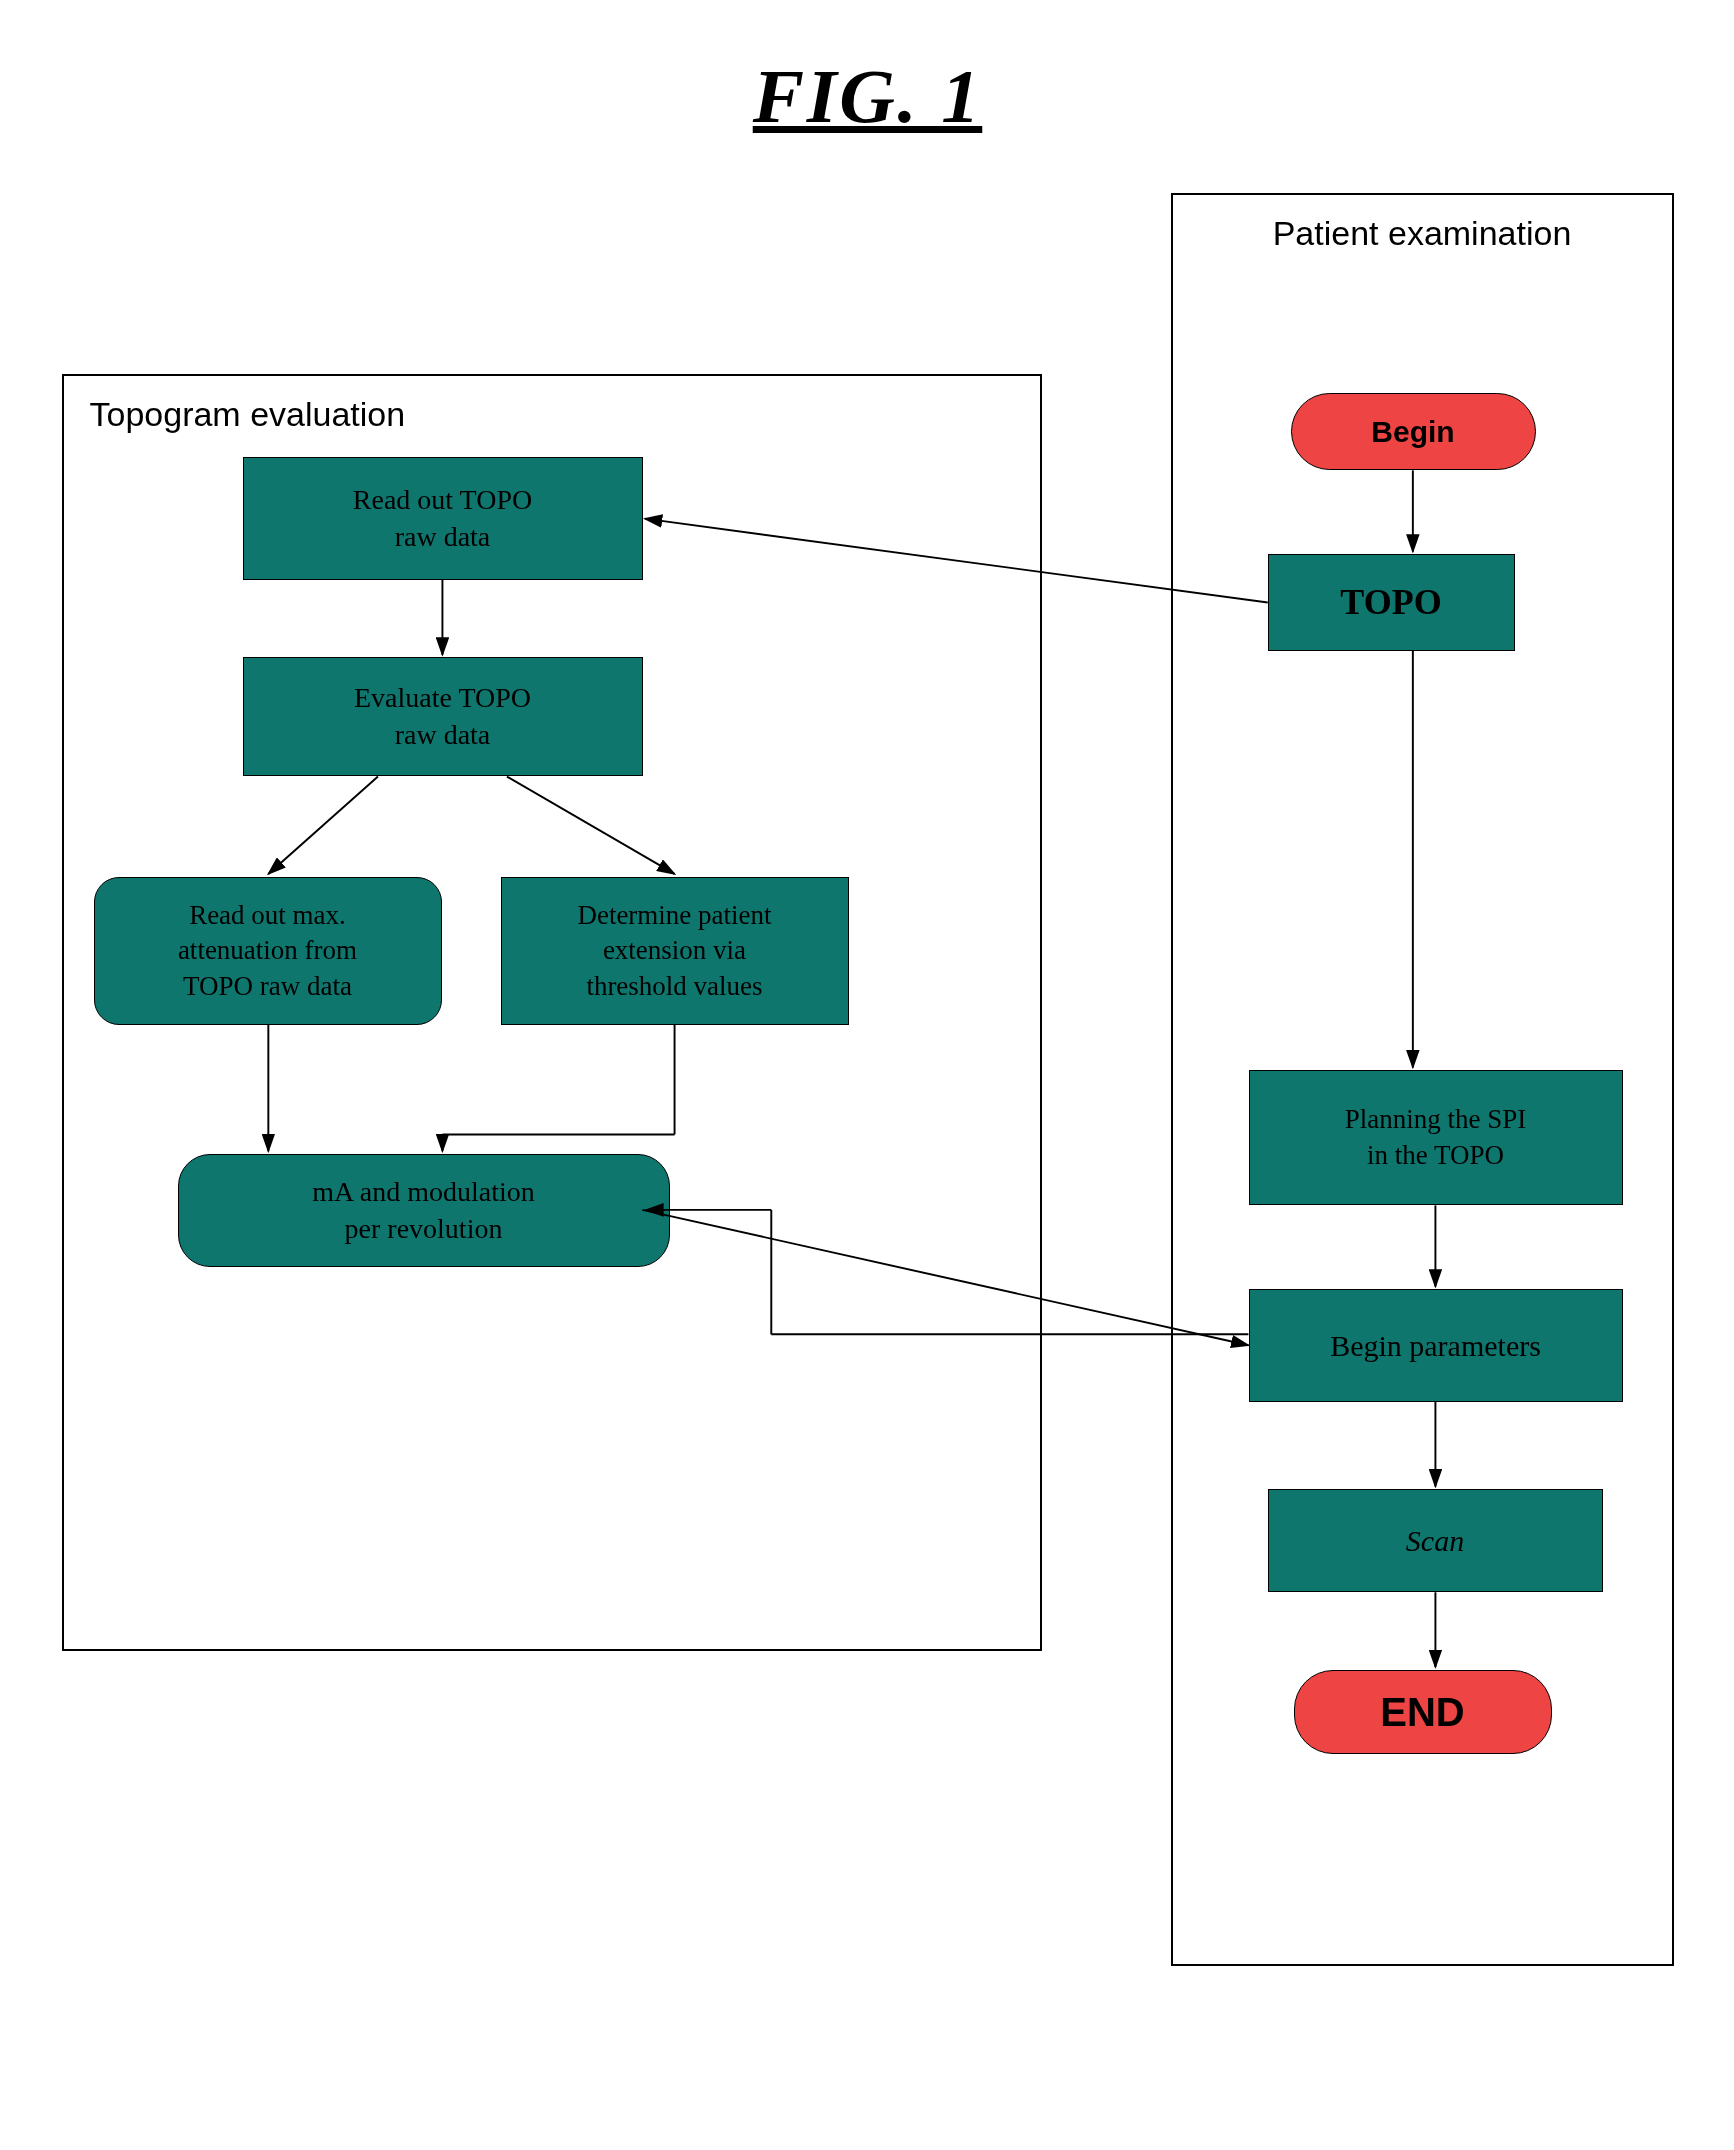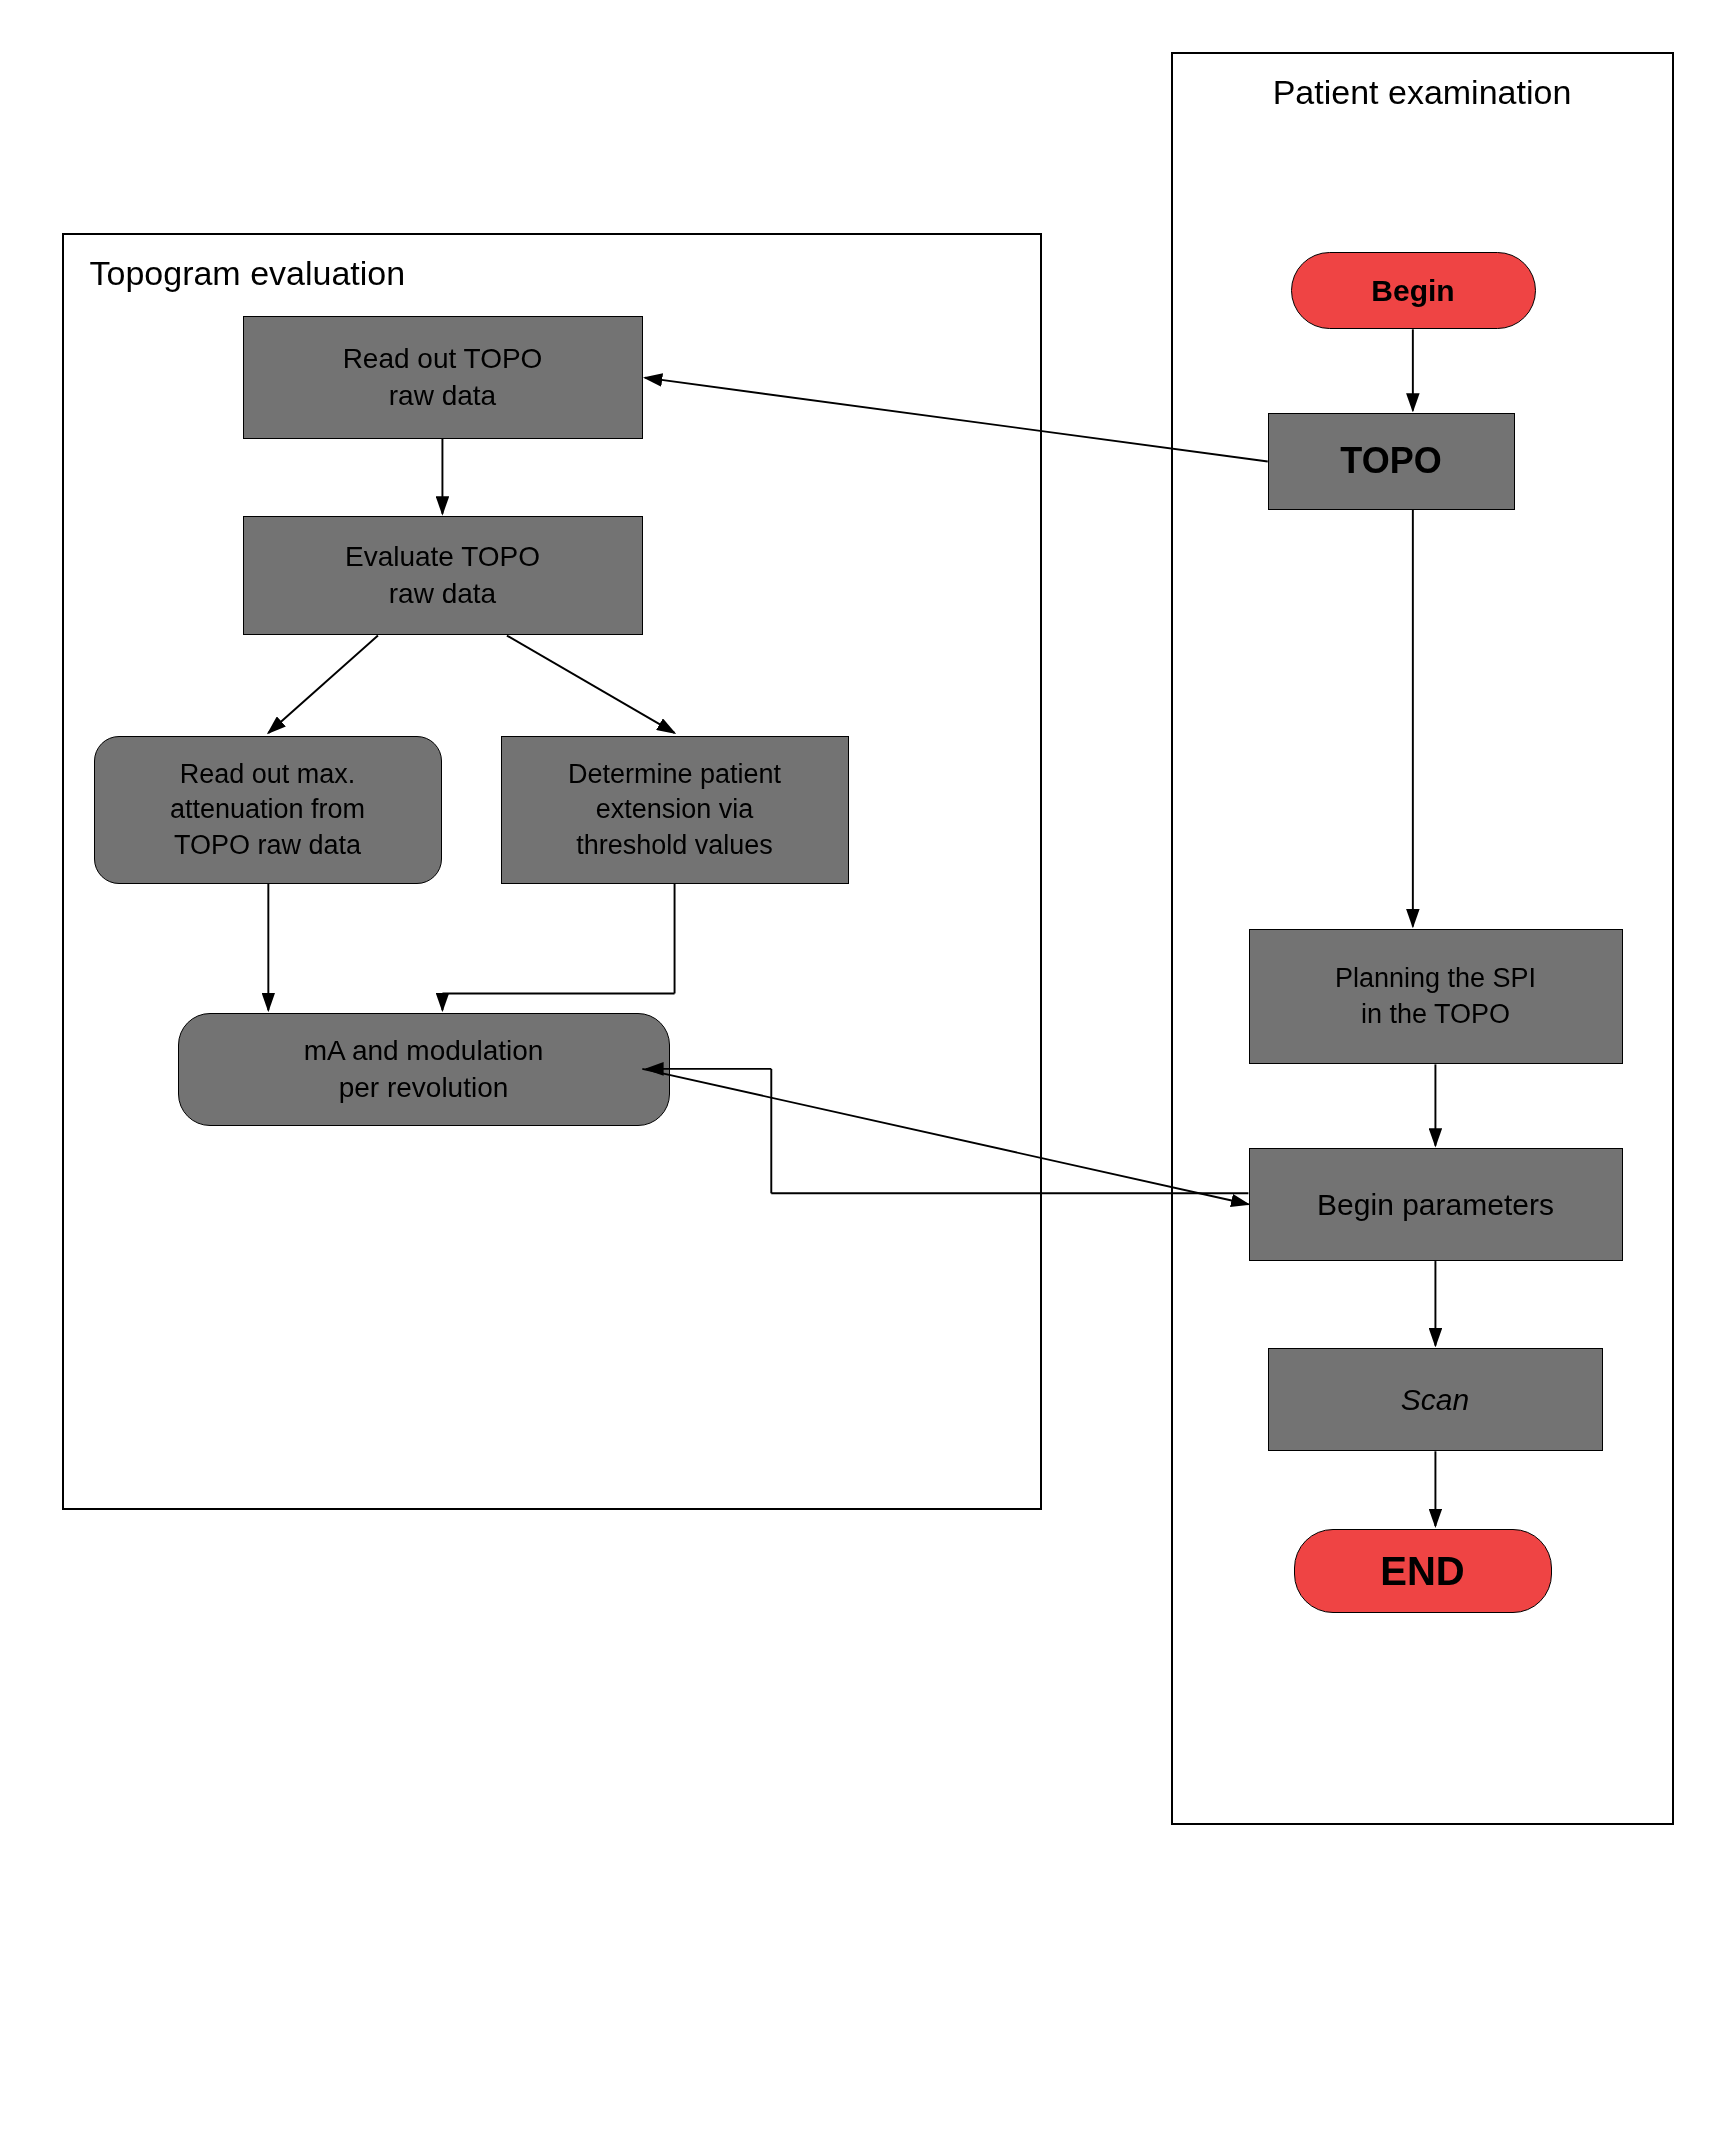--- a/index.html
+++ b/index.html
@@ -82,22 +82,22 @@
 
     
     .flow-box {
       position: absolute;
       border: 1.9px solid #000;
       display: flex;
       align-items: center;
       justify-content: center;
       text-align: center;
       font-size: 28px;
-      font-family: Liberation Sans, sans-serif;
-      background: #737373;
+      font-family: Liberation Serif, serif;
+      background: #0f766e;
       padding: 6.4px;
       line-height: 1.3;
     }
 
     .flow-box-rounded {
       position: absolute;
       border: 1.9px solid #000;
       border-radius: 39px;
       display: flex;
       align-items: center;
@@ -118,20 +118,21 @@
       width: 1612px;
       height: 1870px;
       pointer-events: none;
     }
   </style>
 </head>
 <body>
 
 <div class="page">
 
+  <div class="fig-title">FIG. 1</div>
 
   <div class="diagram-area">
 
     <div class="patient-box">
       <div class="patient-box-title">Patient examination</div>
     </div>
 
     <div class="topo-eval-box">
       <div class="topo-eval-title">Topogram evaluation</div>
     </div>

